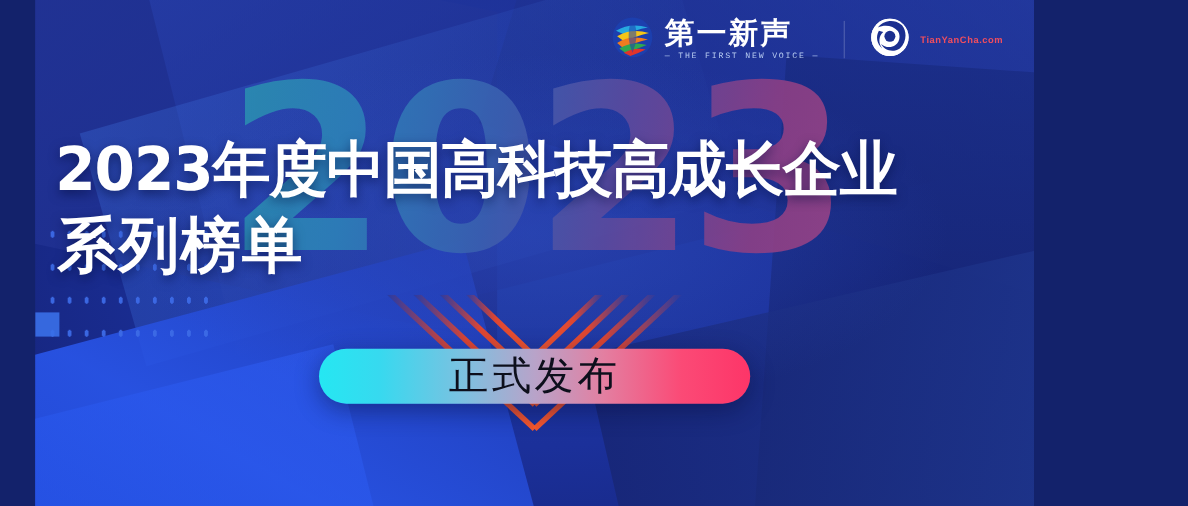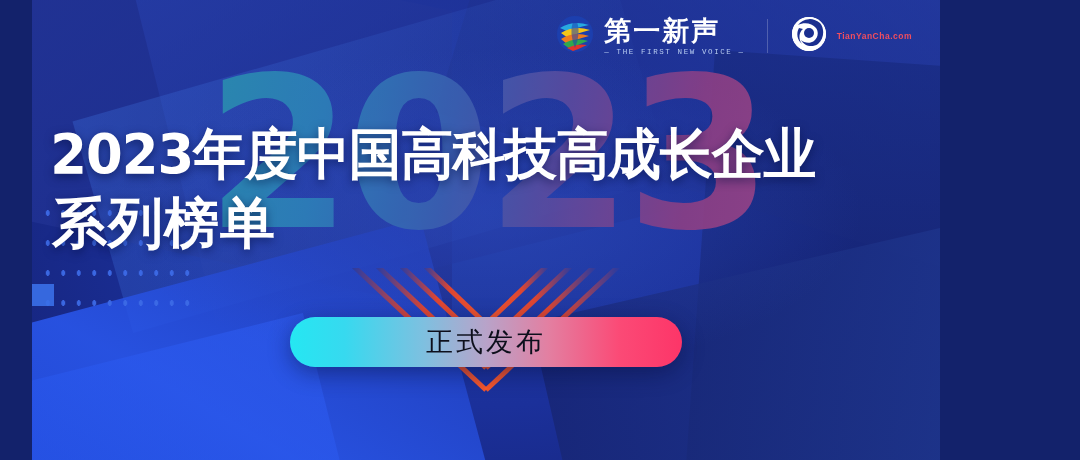--- a/index.html
+++ b/index.html
@@ -156,21 +156,21 @@
         #b8a3c9 50%,
         #e37fa1 66%,
         #fb4a76 84%,
         #fd3568 100%);
     display:flex;align-items:center;justify-content:center;
     box-shadow:0 6px 22px rgba(6,14,60,.45);
     cursor:pointer;
   }
   .pill-label{
     font-family:Liberation Mono, monospace;
-    font-size:27px;
+    font-size:36px;
     font-weight:normal;
     color:#0d0f1c;
     letter-spacing:3px;
   }
 
   
   .logobar{
     position:absolute;right:28px;top:14px;
     display:flex;align-items:center;gap:22px;
   }

